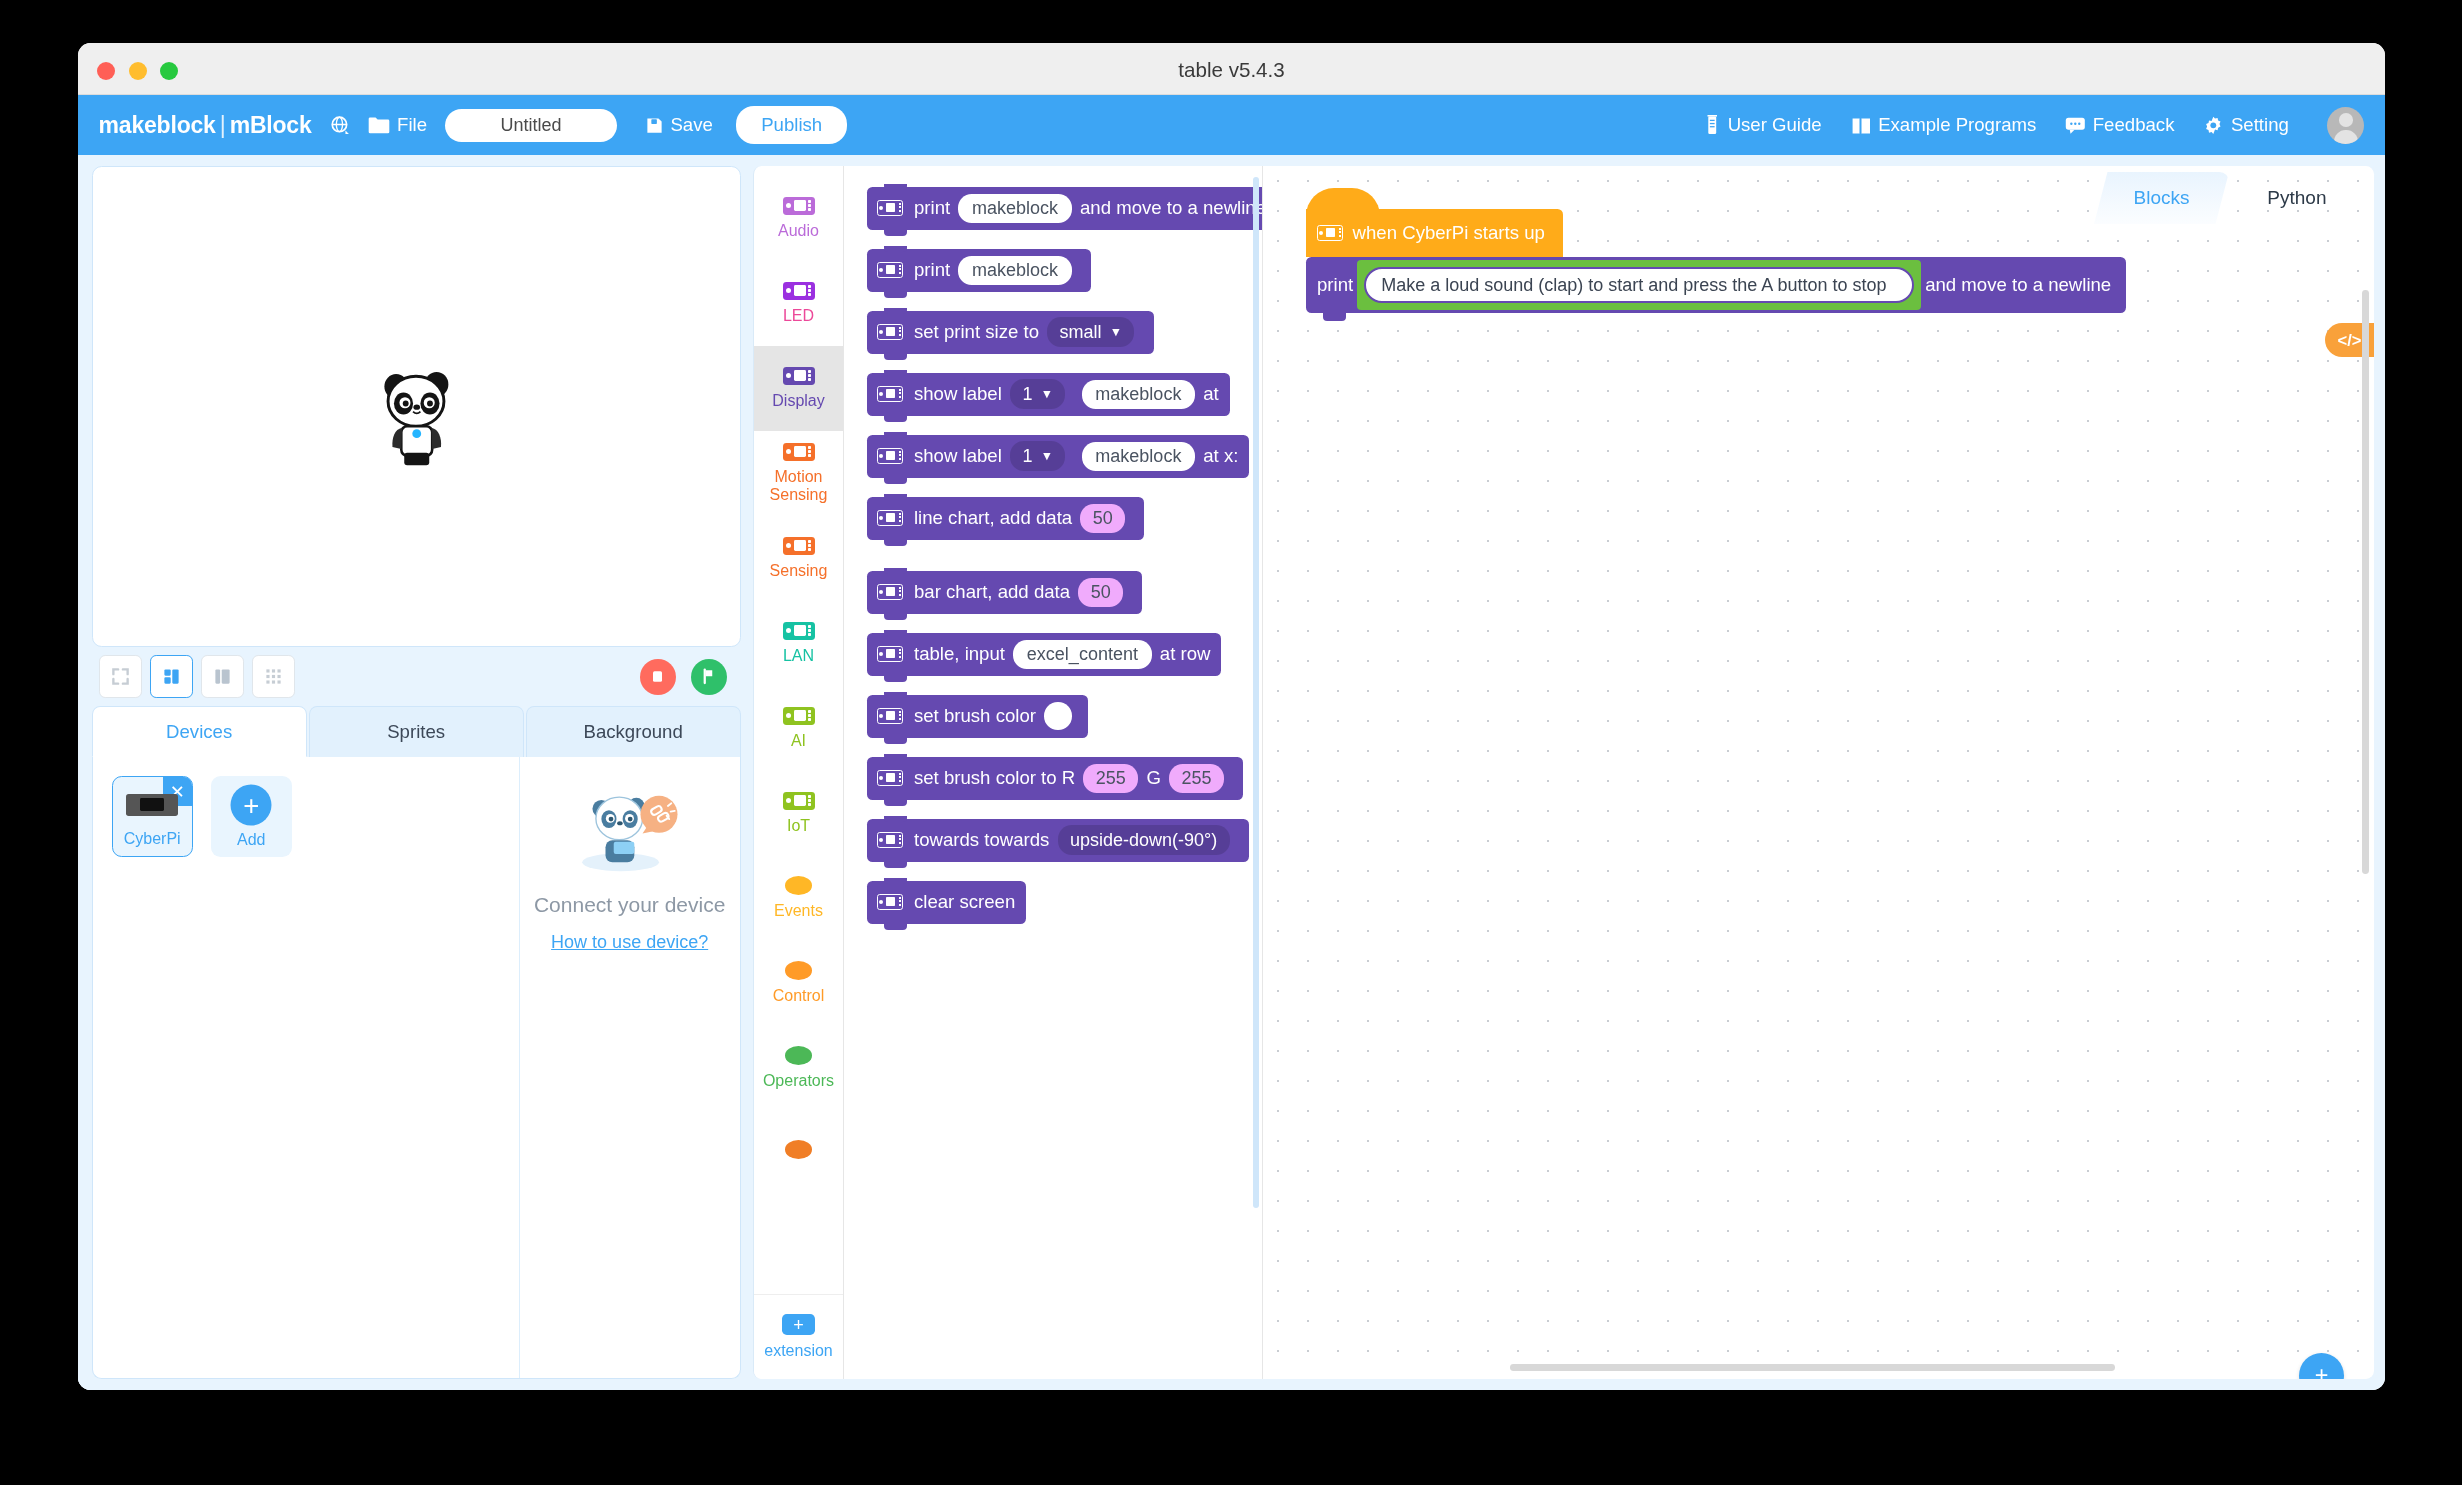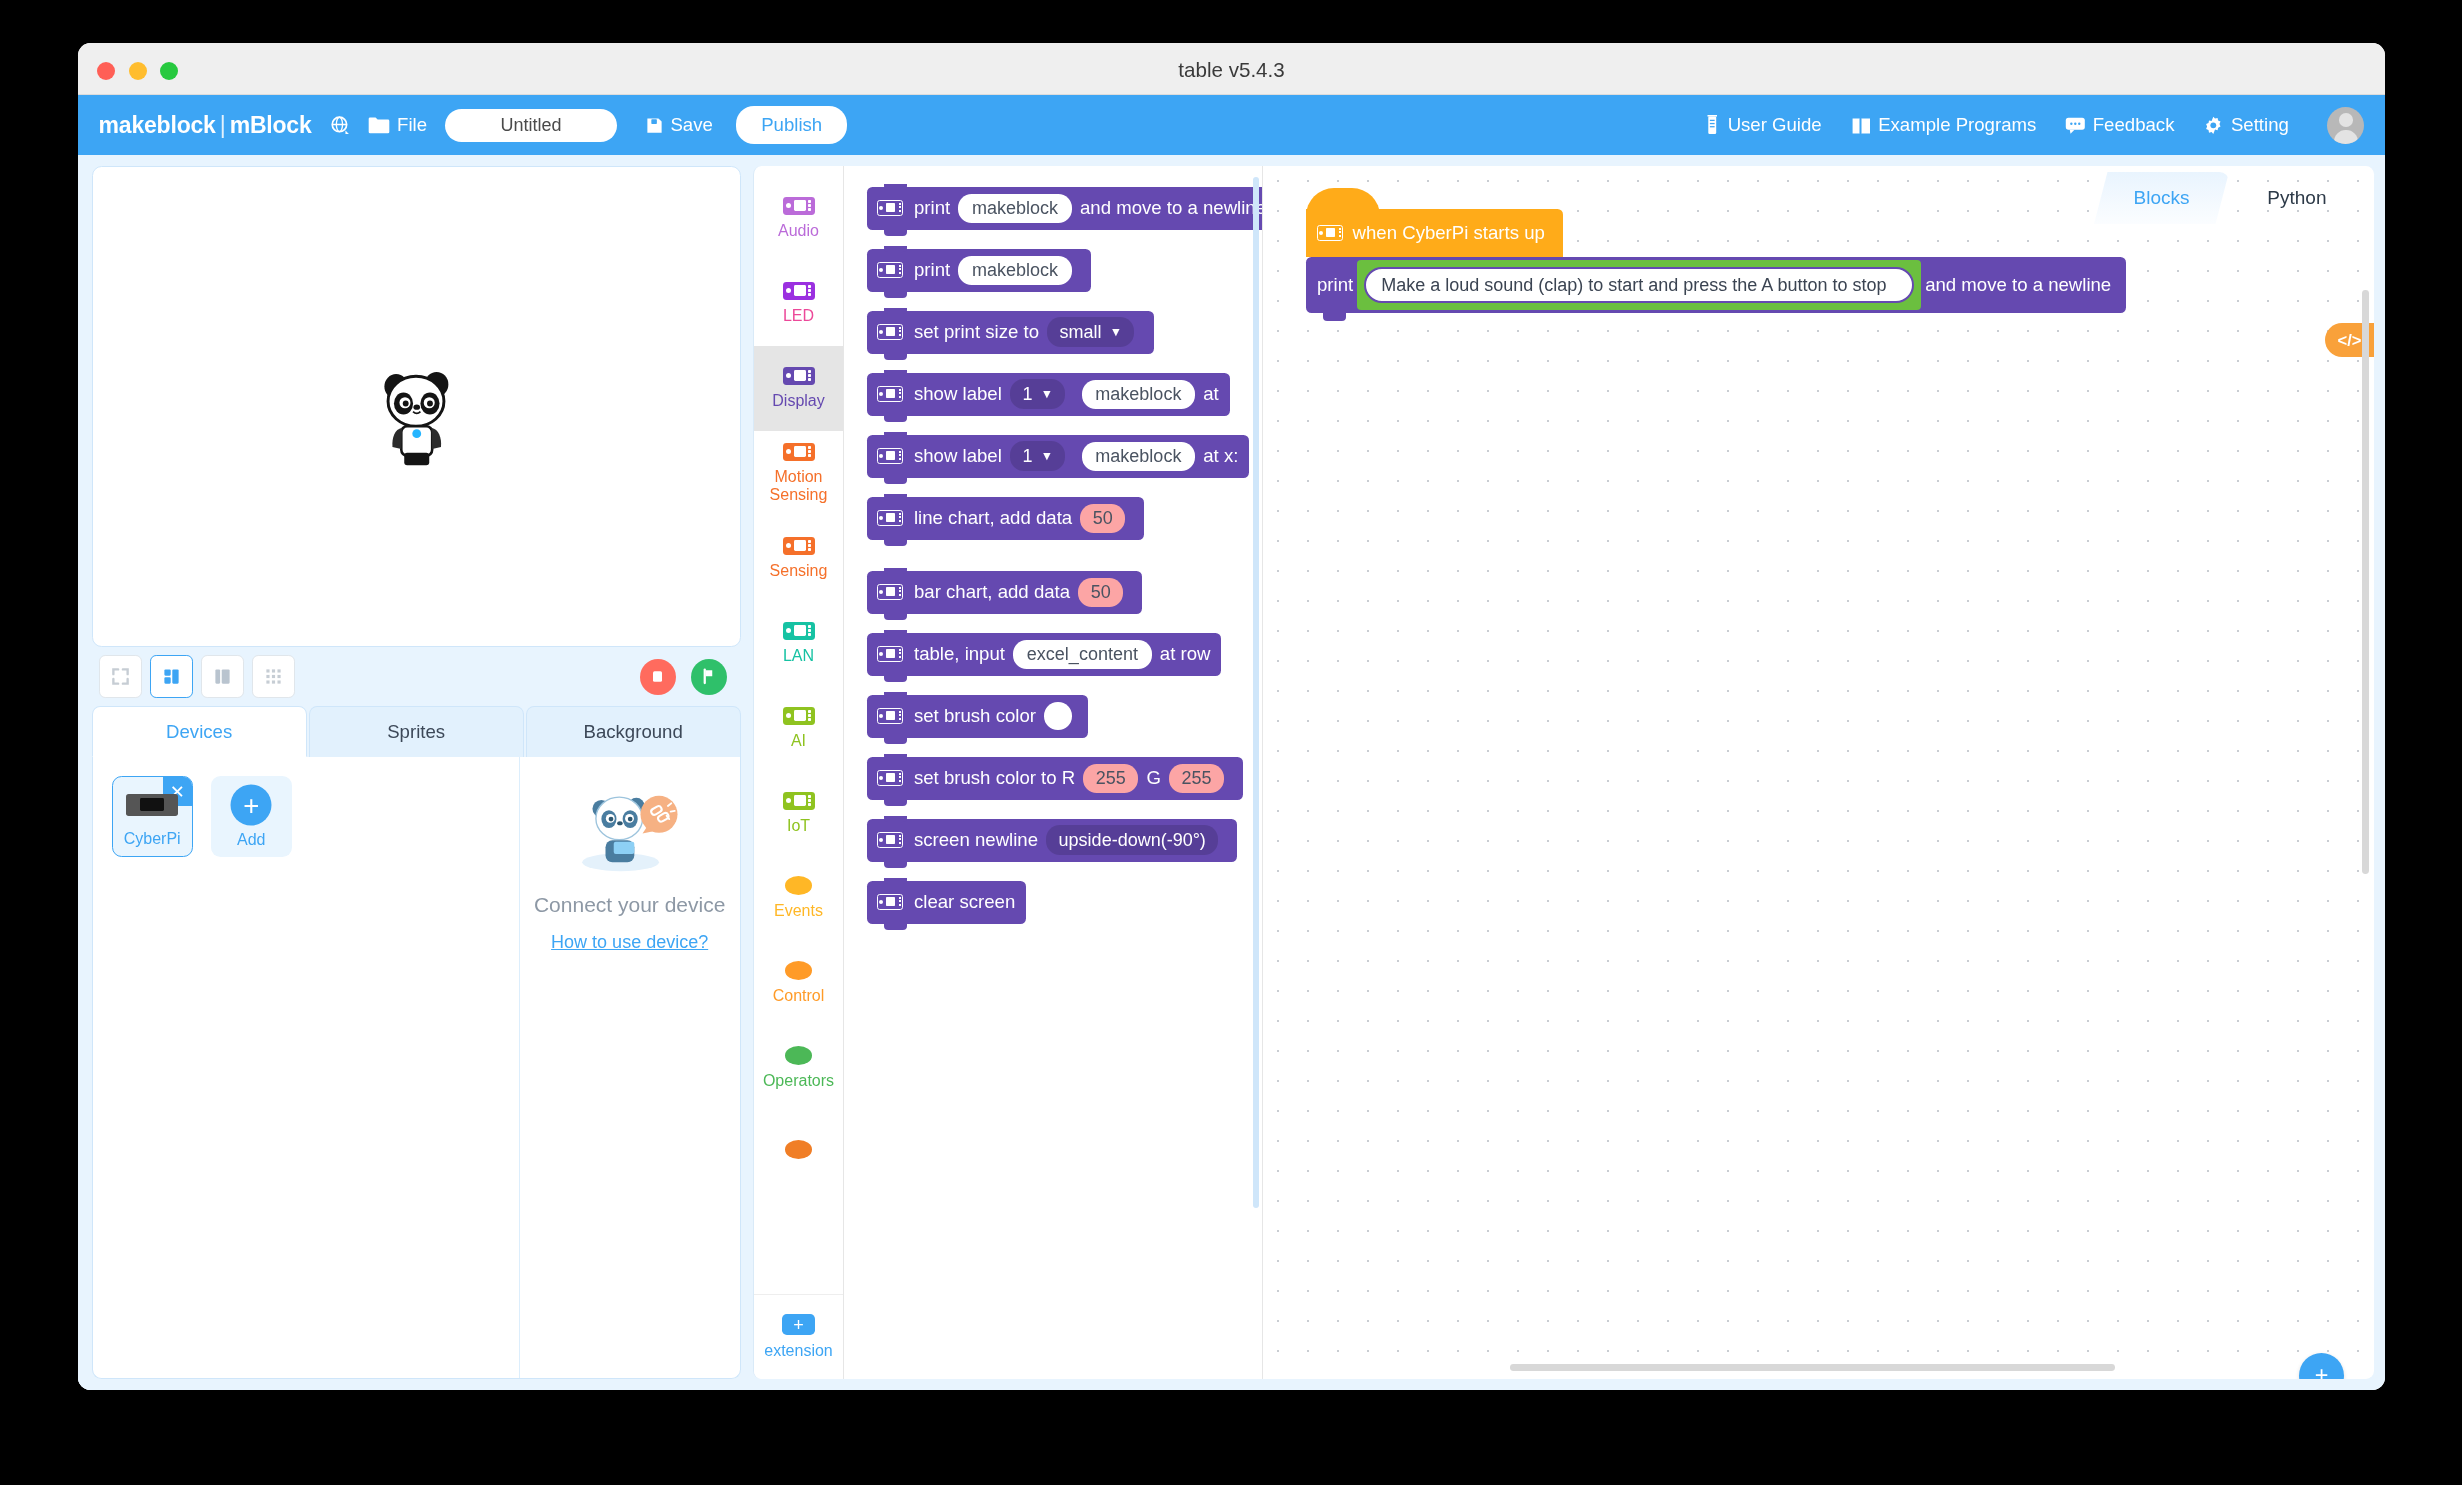--- a/index.html
+++ b/index.html
@@ -357,21 +357,21 @@
   .blk .bicon .scr  { left: 7.6px; top: 2.1px; width: 9px; height: 9px; border-radius: 0.7px; }
   .blk .bicon .dd   { right: 1.4px; width: 2.1px; height: 2.1px; }
   .blk .bicon .dd1 { top: 2.1px; } .blk .bicon .dd2 { top: 5.5px; } .blk .bicon .dd3 { top: 9px; }
 
   .oval-txt {
     background: #fff; color: #4a5361;
     border-radius: 13.7px; padding: 4.1px 13.7px;
     font-size: 18px; margin: 0 8.2px;
   }
   .oval-num {
-    background: #fca5a5; color: #4a5361;
+    background: #f0abfc; color: #4a5361;
     border-radius: 13.7px; padding: 4.1px 12.4px; min-width: 40px; text-align: center;
     font-size: 18px; margin: 0 8.2px;
   }
   .dropdown {
     background: rgba(0,0,0,.14); color: #fff;
     border-radius: 13.7px; padding: 4.8px 12.4px; font-size: 18px;
     margin: 0 8.2px; display: inline-flex; align-items: center; gap: 8.2px;
   }
   .dropdown .caret { font-size: 12.4px; }
   .swatch {
@@ -970,21 +970,21 @@
         </div><br>
 
         <div class="blk">
           <span class="bicon">
               <i class="lens"></i>
               <i class="scr"></i>
               <i class="dd dd1"></i>
               <i class="dd dd2"></i>
               <i class="dd dd3"></i>
             </span>
-          <span>screen newline</span>
+          <span>towards towards</span>
           <span class="dropdown">
               <span>upside-down(-90°)</span>
             </span>
         </div><br>
 
         <div class="blk">
           <span class="bicon">
               <i class="lens"></i>
               <i class="scr"></i>
               <i class="dd dd1"></i>

